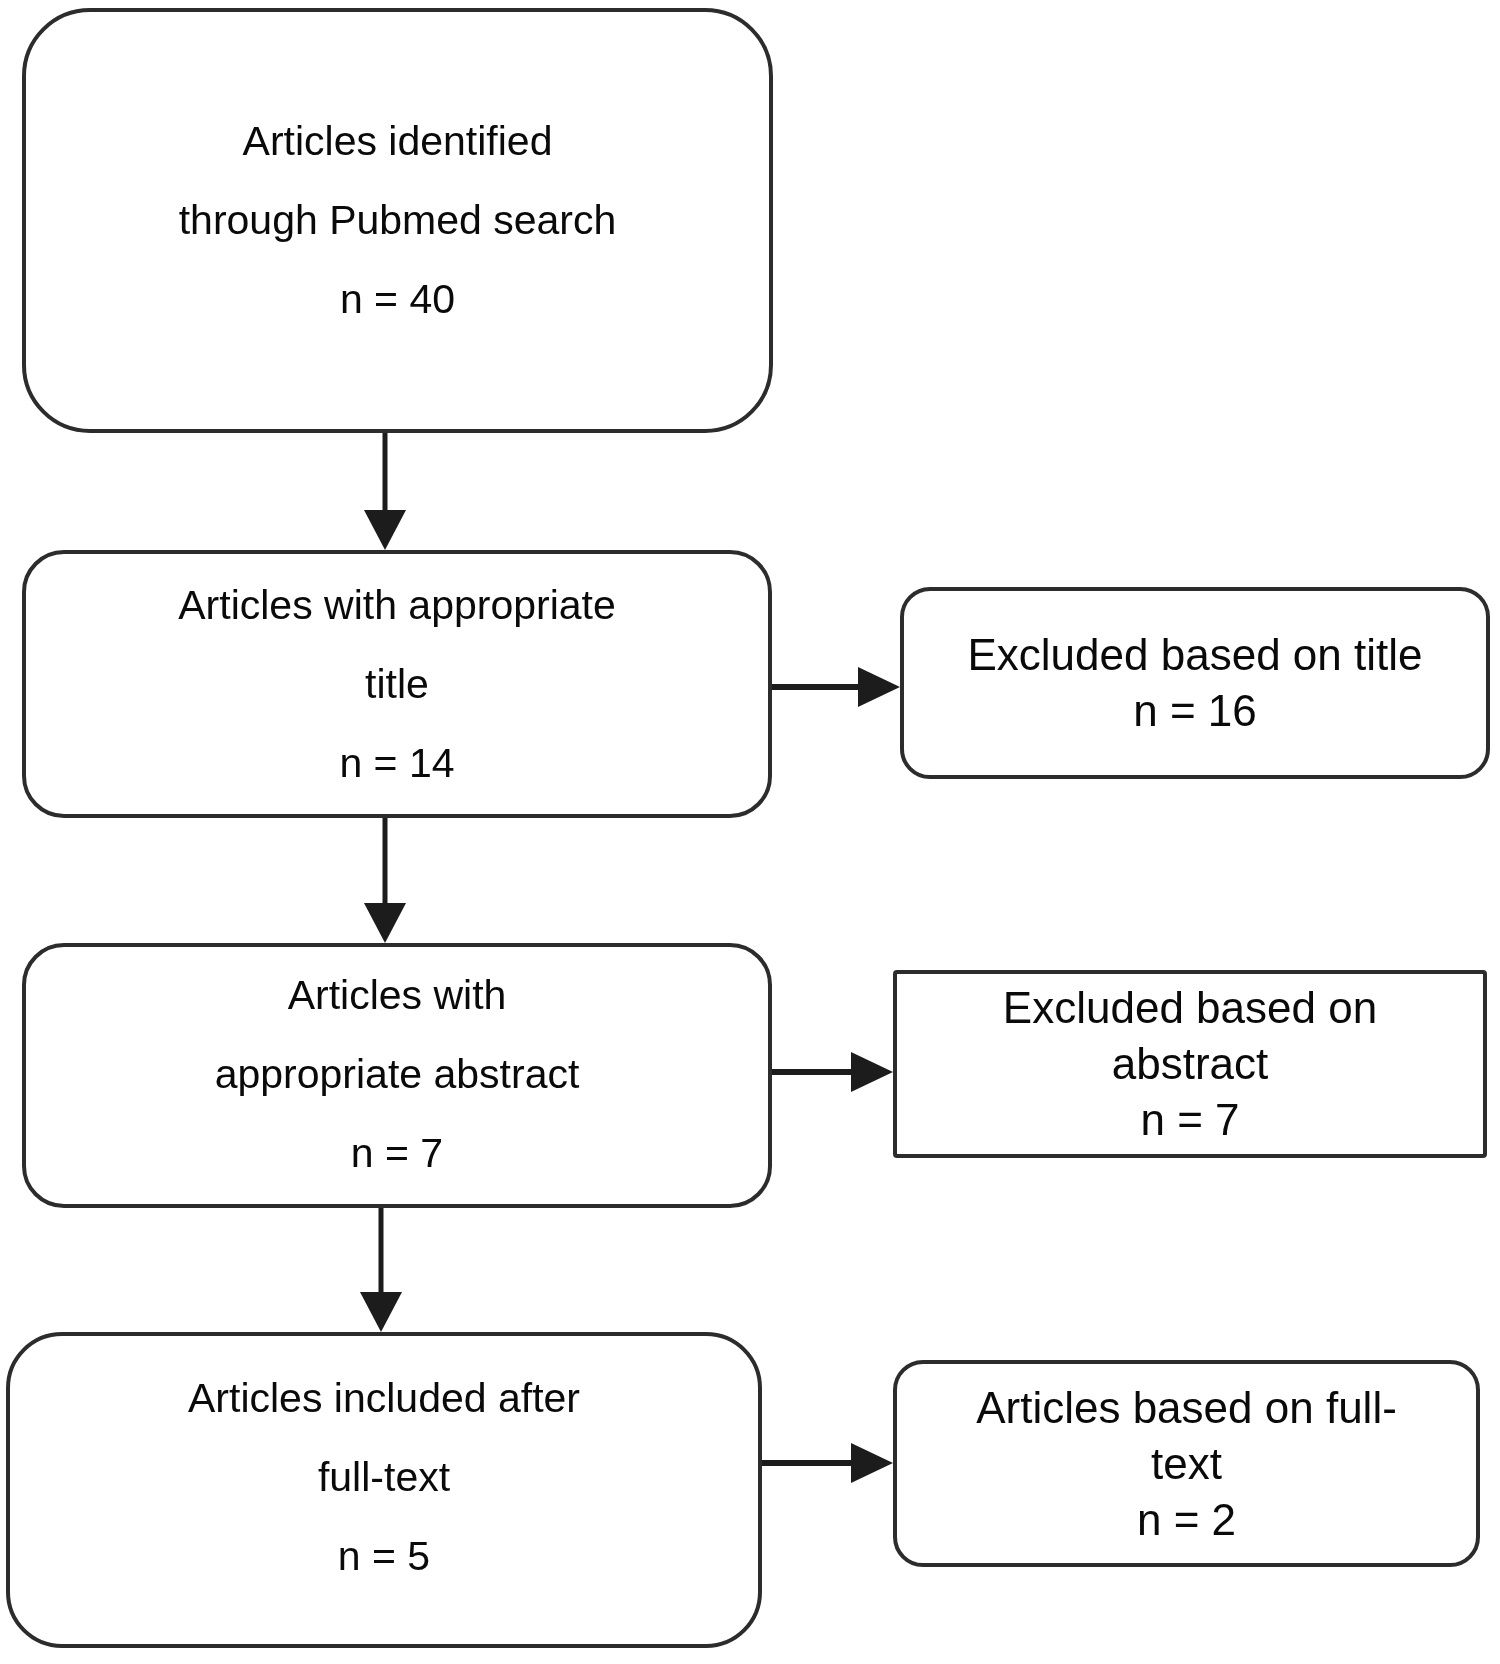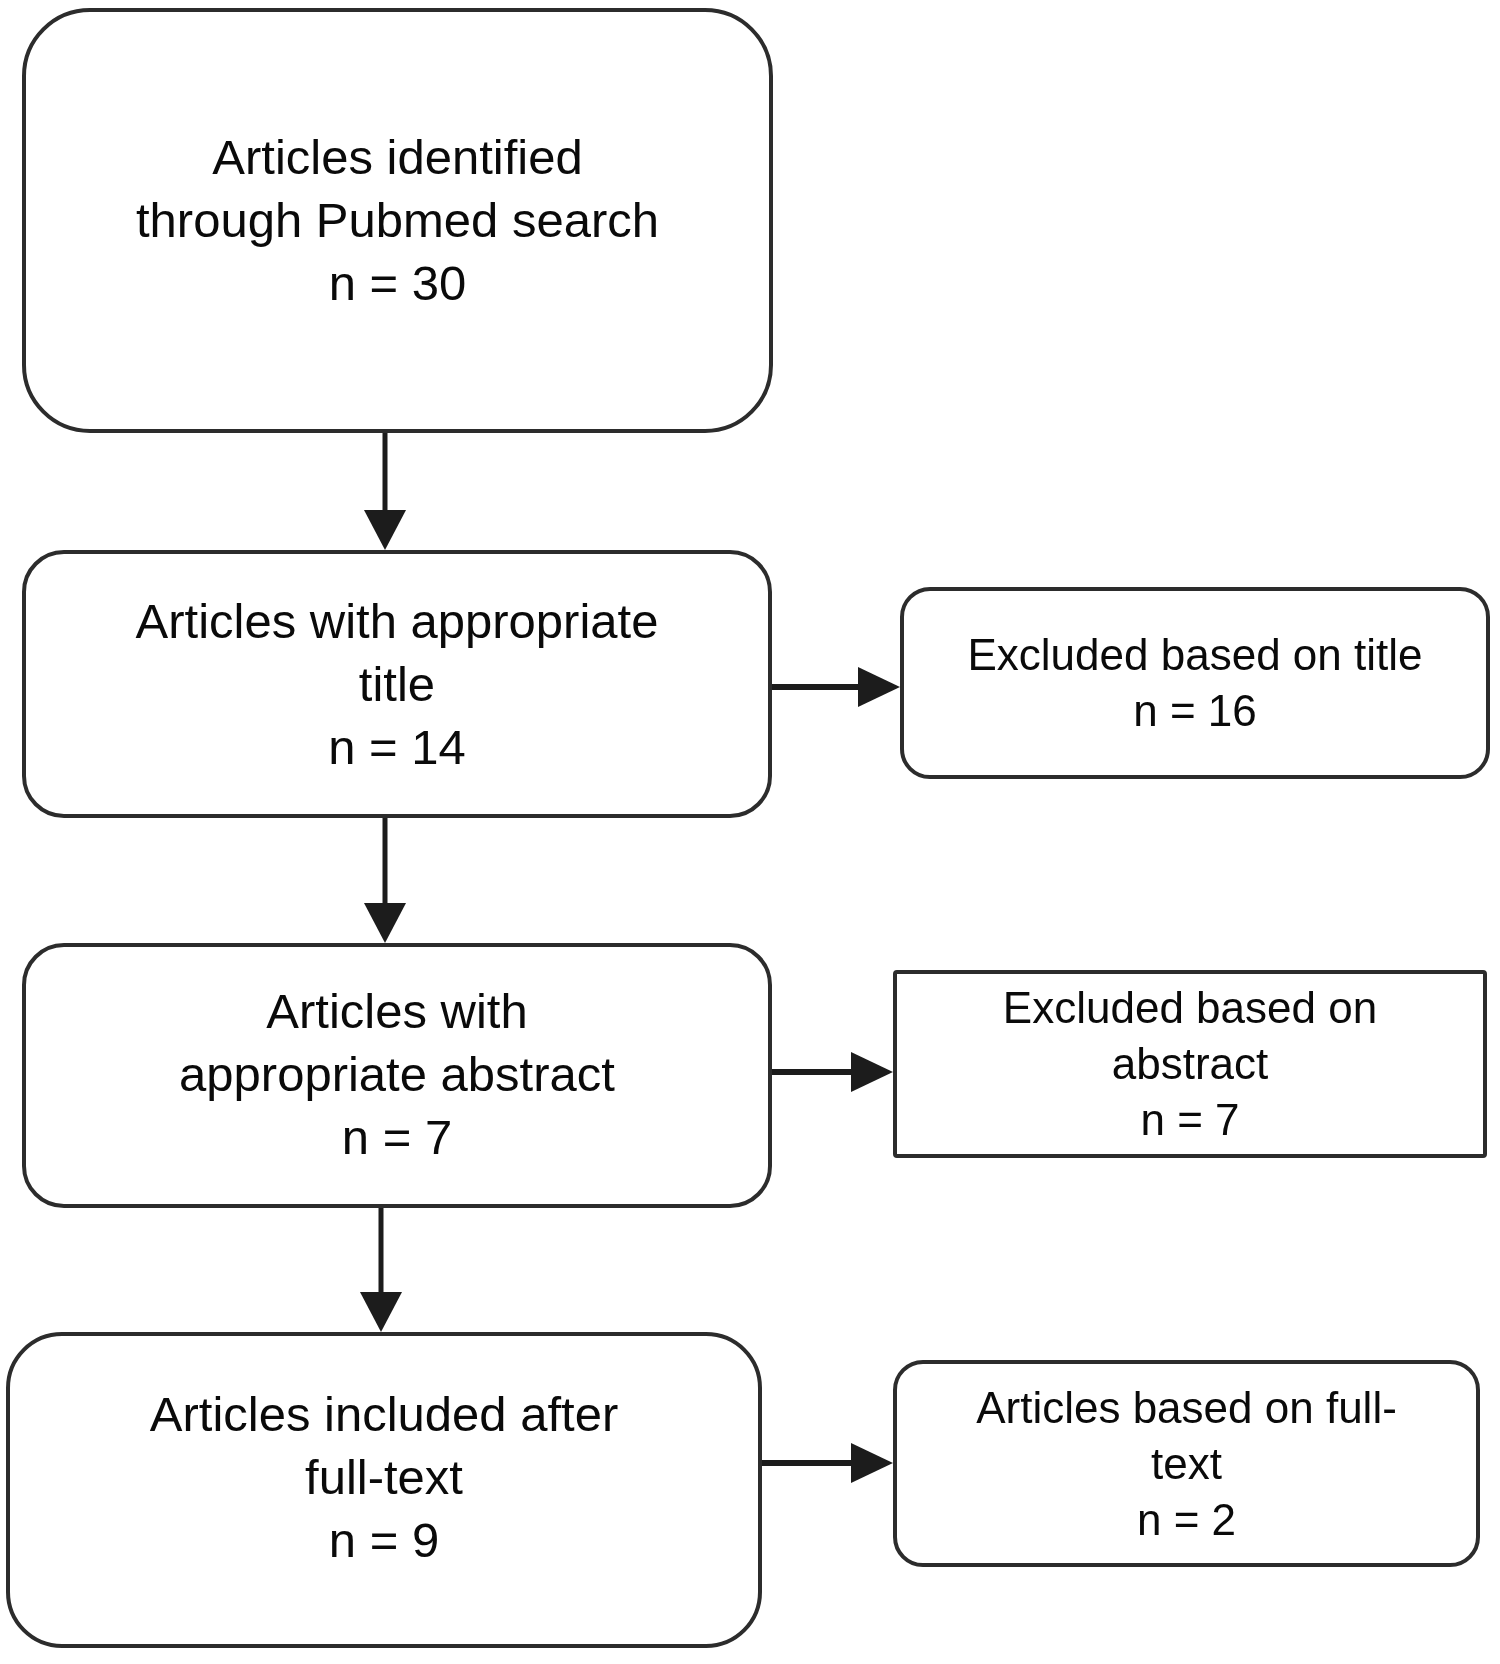--- a/index.html
+++ b/index.html
@@ -20,21 +20,21 @@
     position: absolute;
     box-sizing: border-box;
     background: #ffffff;
     border: 4px solid #2c2c2c;
     display: flex;
     flex-direction: column;
     justify-content: center;
     align-items: center;
     text-align: center;
   }
-  .left-col { font-size: 49px; line-height: 63px; }
+  .left-col { font-size: 41px; line-height: 63px; gap: 16px; }
   .right-col { font-size: 44px; line-height: 56px; }
 
   
   .b-identified { left: 22px;  top: 8px;    width: 751px; height: 425px; border-radius: 68px; }
   .b-title      { left: 22px;  top: 550px;  width: 750px; height: 268px; border-radius: 42px; }
   .b-ex-title   { left: 900px; top: 587px;  width: 590px; height: 192px; border-radius: 30px; }
   .b-abstract   { left: 22px;  top: 943px;  width: 750px; height: 265px; border-radius: 42px; padding-bottom: 2px; }
   .b-ex-abs     { left: 893px; top: 970px;  width: 594px; height: 188px; border-radius: 4px; text-align: center; }
   .b-included   { left: 6px;   top: 1332px; width: 756px; height: 316px; border-radius: 56px; padding-bottom: 26px; }
   .b-ex-full    { left: 893px; top: 1360px; width: 587px; height: 207px; border-radius: 30px; }
@@ -74,21 +74,21 @@
   .line { display: block; }
 </style>
 </head>
 <body>
 
 <div class="canvas">
 
   <div class="fbox left-col b-identified">
     <span class="line">Articles identified</span>
     <span class="line">through Pubmed search</span>
-    <span class="line">n = 30</span>
+    <span class="line">n = 40</span>
   </div>
 
   <div class="varrow v1">
     <div class="shaft"></div>
     <div class="head"></div>
   </div>
 
   <div class="fbox left-col b-title">
     <span class="line">Articles with appropriate</span>
     <span class="line">title</span>
@@ -128,21 +128,21 @@
   </div>
 
   <div class="varrow v3">
     <div class="shaft"></div>
     <div class="head"></div>
   </div>
 
   <div class="fbox left-col b-included">
     <span class="line">Articles included after</span>
     <span class="line">full-text</span>
-    <span class="line">n = 9</span>
+    <span class="line">n = 5</span>
   </div>
 
   <div class="harrow h3">
     <div class="shaft"></div>
     <div class="head"></div>
   </div>
 
   <div class="fbox right-col b-ex-full">
     <span class="line">Articles based on full-</span>
     <span class="line">text</span>

